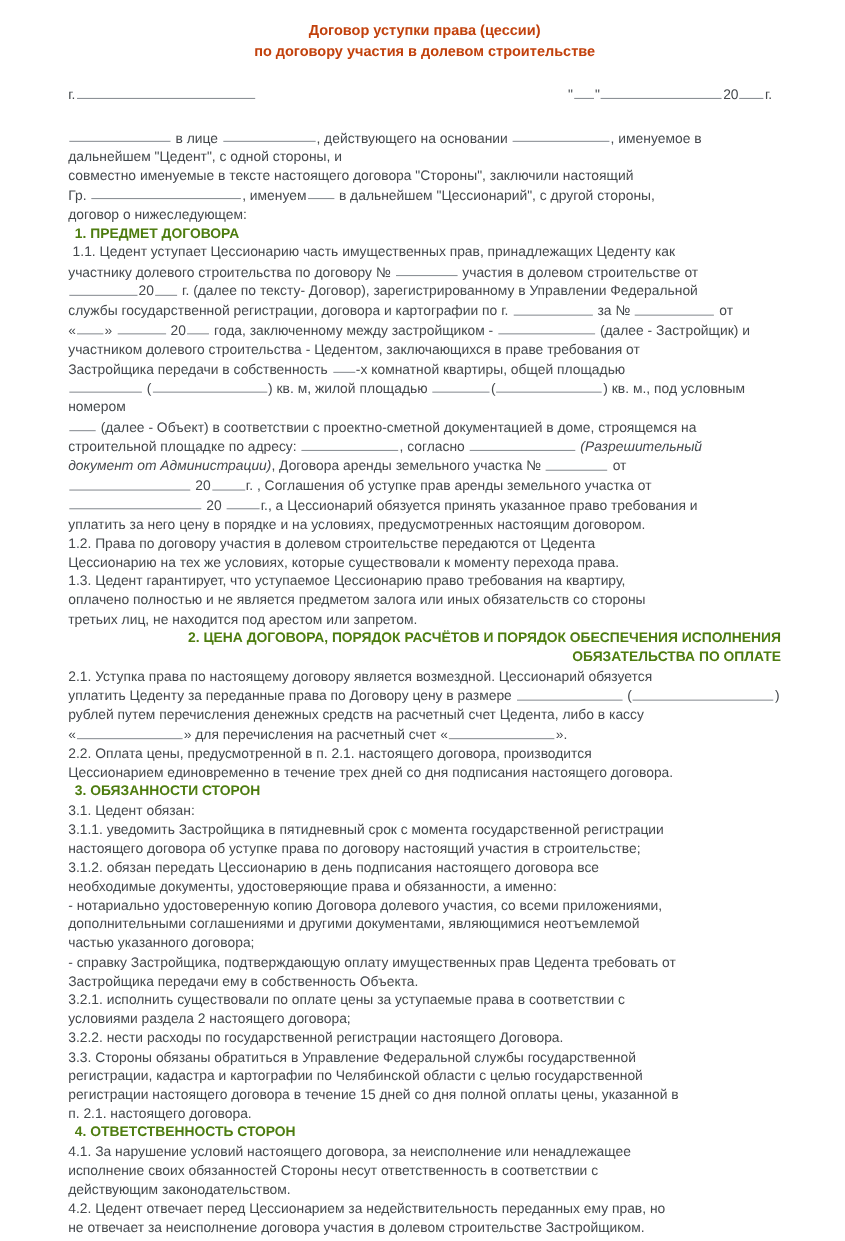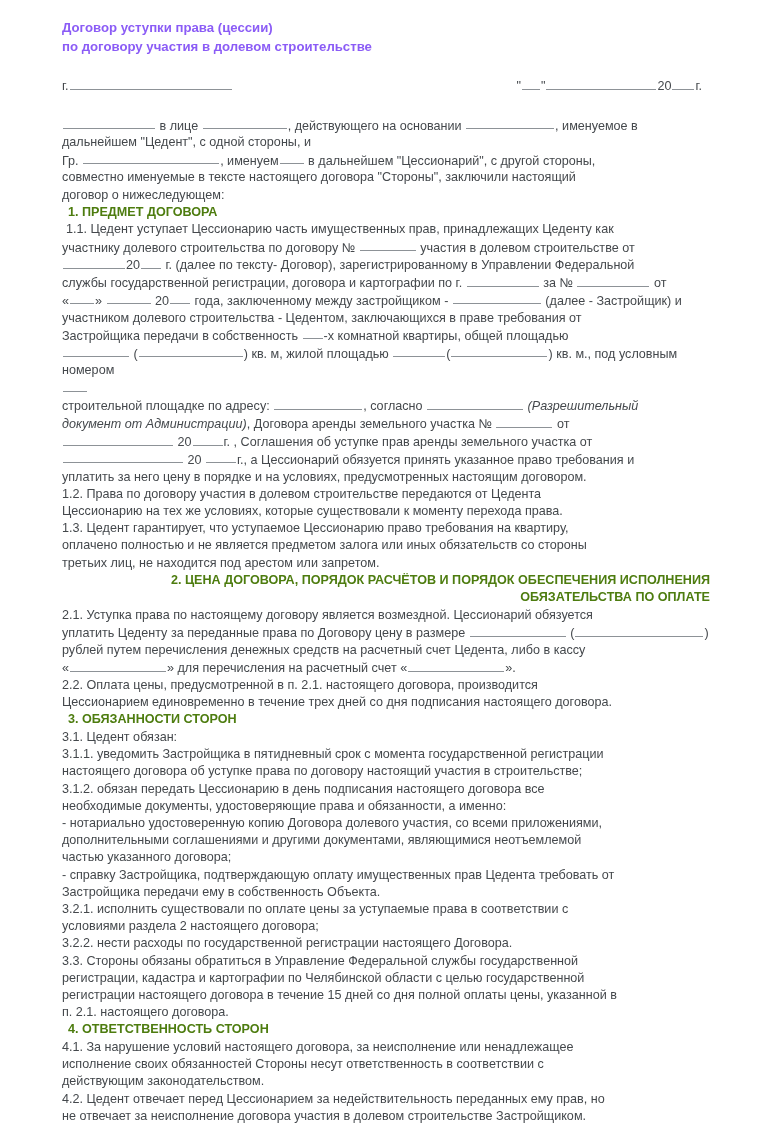--- a/index.html
+++ b/index.html
@@ -17,25 +17,25 @@
     -webkit-font-smoothing: antialiased;
   }
   .page {
     width: 768px;
     height: 1128px;
     box-sizing: border-box;
     padding: 14px 58px 0 62px;
     position: relative;
   }
   .doc-title {
-    text-align: left;
+    text-align: center;
     font-weight: bold;
     font-size: 13.2px;
     line-height: 19px;
-    color: #8b5cf6;
+    color: #c2410c;
     margin: 0 0 0 0;
     padding-top: 4px;
   }
   .doc-title .tline { display: block; }
 
   .place-date-row {
     display: flex;
     justify-content: space-between;
     align-items: flex-end;
     margin-top: 21px;
@@ -110,34 +110,34 @@
 
   <div class="place-date-row">
     <span class="place-field"><span>г.</span><span class="blank b-place"></span></span>
     <span class="date-field"><span>"</span><span class="blank b-daynum"></span><span>"</span><span class="blank b-month"></span><span>20</span><span class="blank b-yr"></span><span>г.</span></span>
   </div>
 
   <div class="body-text">
 
     <p class="para"><span class="blank b1"></span> <span>в лице</span> <span class="blank b2"></span><span>, действующего на основании</span> <span class="blank b3"></span><span>, именуемое в</span></p>
     <p class="para">дальнейшем "Цедент", с одной стороны, и</p>
+    <p class="para">совместно именуемые в тексте настоящего договора "Стороны", заключили настоящий</p>
     <p class="para"><span>Гр.</span> <span class="blank b12"></span><span>, именуем</span><span class="blank b13"></span> <span>в дальнейшем "Цессионарий", с другой стороны,</span></p>
-    <p class="para">совместно именуемые в тексте настоящего договора "Стороны", заключили настоящий</p>
     <p class="para">договор о нижеследующем:</p>
 
     <p class="heading">1. ПРЕДМЕТ ДОГОВОРА</p>
     <p class="para indent">1.1. Цедент уступает Цессионарию часть имущественных прав, принадлежащих Цеденту как</p>
     <p class="para"><span>участнику долевого строительства по договору №</span> <span class="blank b4"></span> <span>участия в долевом строительстве от</span></p>
     <p class="para"><span class="blank b5"></span><span>20</span><span class="blank b18"></span> <span>г. (далее по тексту- Договор), зарегистрированному в Управлении Федеральной</span></p>
     <p class="para"><span>службы государственной регистрации, договора и картографии по г.</span> <span class="blank b7"></span> <span>за №</span> <span class="blank b7"></span> <span>от</span></p>
     <p class="para"><span>«</span><span class="blank b13"></span><span>»</span> <span class="blank b6"></span> <span>20</span><span class="blank b18"></span> <span>года, заключенному между застройщиком -</span> <span class="blank b3"></span> <span>(далее - Застройщик) и</span></p>
     <p class="para">участником долевого строительства - Цедентом, заключающихся в праве требования от</p>
     <p class="para"><span>Застройщика передачи в собственность</span> <span class="blank b18"></span><span>-х комнатной квартиры, общей площадью</span></p>
     <p class="para"><span class="blank b16"></span> <span>(</span><span class="blank b15"></span><span>) кв. м, жилой площадью</span> <span class="blank b17"></span><span>(</span><span class="blank b11"></span><span>) кв. м., под условным номером</span></p>
-    <p class="para"><span class="blank b13"></span> </p>
+    <p class="para"><span class="blank b13"></span> <span>(далее - Объект) в соответствии с проектно-сметной документацией в доме, строящемся на</span></p>
     <p class="para"><span>строительной площадке по адресу:</span> <span class="blank b3"></span><span>, согласно</span> <span class="blank b11"></span> <span class="it">(Разрешительный</span></p>
     <p class="para"><span class="it">документ от Администрации)</span><span>, Договора аренды земельного участка №</span> <span class="blank b4"></span> <span>от</span></p>
     <p class="para"><span class="blank b8"></span> <span>20</span><span class="blank b9"></span><span>г. , Соглашения об уступке прав аренды земельного участка от</span></p>
     <p class="para"><span class="blank b10"></span> <span>20</span> <span class="blank b9"></span><span>г., а Цессионарий обязуется принять указанное право требования и</span></p>
     <p class="para">уплатить за него цену в порядке и на условиях, предусмотренных настоящим договором.</p>
     <p class="para">1.2. Права по договору участия в долевом строительстве передаются от Цедента</p>
     <p class="para">Цессионарию на тех же условиях, которые существовали к моменту перехода права.</p>
     <p class="para">1.3. Цедент гарантирует, что уступаемое Цессионарию право требования на квартиру,</p>
     <p class="para">оплачено полностью и не является предметом залога или иных обязательств со стороны</p>
     <p class="para">третьих лиц, не находится под арестом или запретом.</p>

